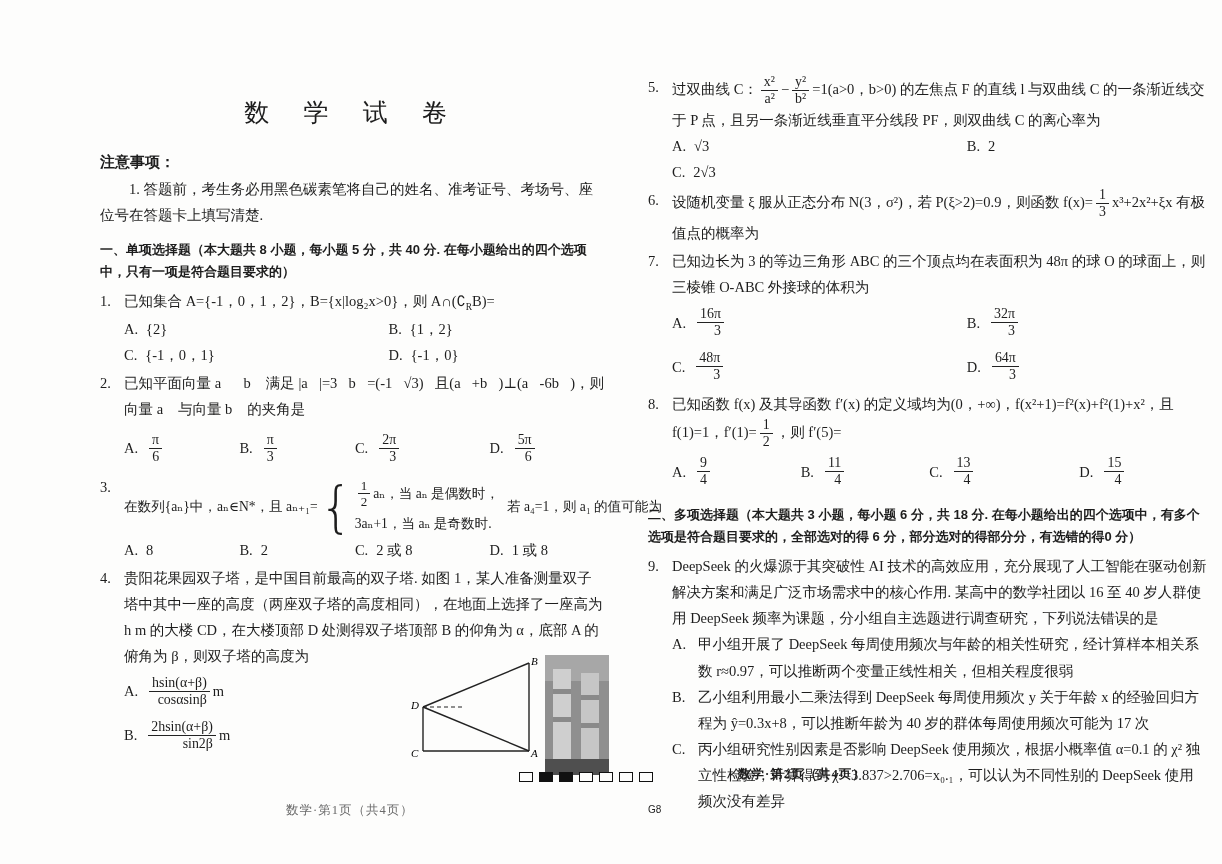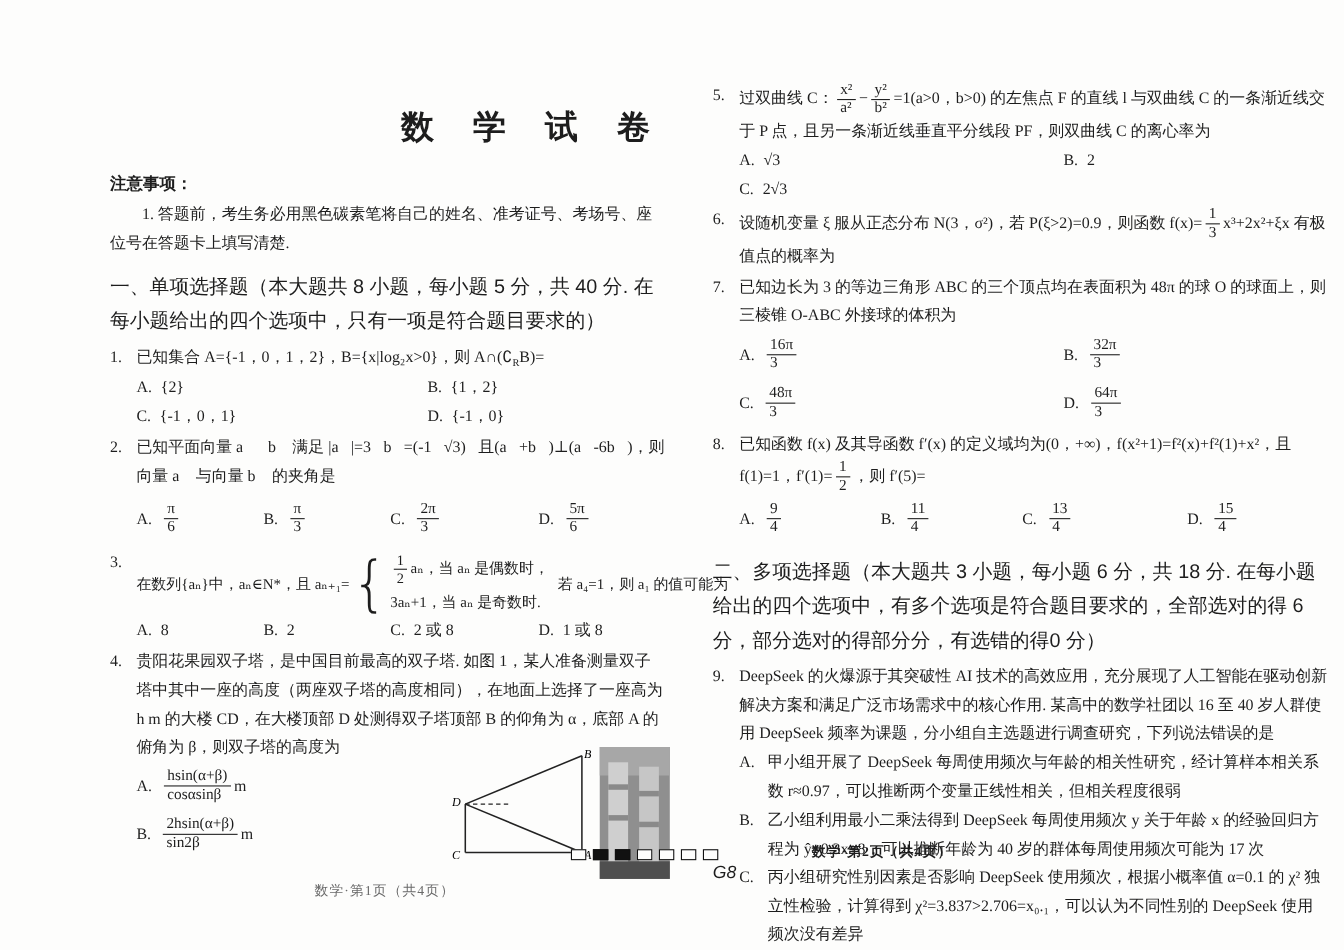--- a/index.html
+++ b/index.html
@@ -9,59 +9,59 @@
     font-family:"Liberation Serif","DejaVu Serif",serif;
     color:#1d1d1d;
     -webkit-font-smoothing:antialiased;
   }
   .sheet{position:relative;width:1222px;height:864px;background:#fdfdfc;overflow:hidden;}
   .col{position:absolute;top:0;font-size:14.5px;line-height:1.8;}
   .col-left{left:100px;width:505px;}
   .col-right{left:648px;width:560px;padding-top:72px;}
 
   h1.exam-title{
-    font-size:30px;font-weight:bold;text-align:right;
+    font-size:25px;font-weight:normal;text-align:center;
     letter-spacing:14px;margin:98px 0 20px 0;line-height:1.2;
   }
   .notice-head{font-family:"Liberation Sans","DejaVu Sans",sans-serif;font-weight:bold;font-size:15px;margin:4px 0 2px;}
   p.notice{margin:0;text-indent:2em;line-height:1.78;}
   .section-head{
     font-family:"Liberation Sans","DejaVu Sans",sans-serif;
-    font-weight:normal;font-size:18px;line-height:1.75;margin:10px 0 4px;
+    font-weight:bold;font-size:13px;line-height:1.75;margin:10px 0 4px;
   }
   .q{display:flex;margin:2px 0 0 0;}
   .qnum{width:24px;flex:none;}
   .qbody{flex:1;}
   .opts-2{display:grid;grid-template-columns:55% 45%;padding-left:24px;}
   .opts-4{display:grid;grid-template-columns:24% 24% 28% 24%;padding-left:24px;}
   .opt{white-space:nowrap;}
   .olabel{margin-right:8px;}
   .frac{
-    display:inline-flex;flex-direction:column;text-align:left;
+    display:inline-flex;flex-direction:column;text-align:right;
     vertical-align:middle;margin:0 3px;line-height:1.15;font-size:0.96em;
   }
   .frac .fnum{padding:0 3px;}
   .frac .fden{border-top:1.2px solid #222;padding:0 3px;}
   .opt-frac-row{display:flex;align-items:center;height:44px;}
   
   .piece{display:flex;align-items:center;font-size:13.6px;white-space:nowrap;margin-top:4px;}
   .brace{font-size:52px;font-weight:200;line-height:0.9;transform:scaleY(1.05);margin:0 2px 0 2px;font-family:"DejaVu Sans",sans-serif;}
   .cases{display:inline-flex;flex-direction:column;gap:3px;margin-right:8px;}
   .cases .case{display:flex;align-items:center;}
   
   .q4-lower{position:relative;min-height:200px;}
   .q4-opts{width:300px;}
   .figure{position:absolute;right:-6px;top:-14px;width:200px;}
   .fig-row{display:flex;align-items:flex-start;gap:6px;}
   
   .footer-left{position:absolute;left:286px;top:766px;font-size:12.5px;color:#6a6a6a;letter-spacing:1px;margin-top:36px;}
   .reg-marks{position:absolute;left:519px;top:772px;display:flex;gap:6px;align-items:center;}
   .reg-marks .mark{width:12px;height:8px;border:1.4px solid #111;display:inline-block;background:#fdfdfc;}
   .reg-marks .mark.filled{background:#111;}
-  .g8{position:absolute;left:648px;top:785px;font-size:16px;font-family:"Liberation Sans",sans-serif;font-style:italic;}
+  .g8{position:absolute;left:648px;top:804px;font-size:10px;font-family:"Liberation Sans",sans-serif;}
   .footer-right{position:absolute;left:738px;top:766px;font-size:12.5px;font-weight:bold;letter-spacing:1px;}
   sub.setsub{font-size:0.65em;}
   .mopt{display:flex;margin-top:0px;}
   .mopt .olabel{width:26px;flex:none;margin-right:0;}
   .mopt .otext{flex:1;}
 </style>
 </head>
 <body>
 
 <div class="sheet">

